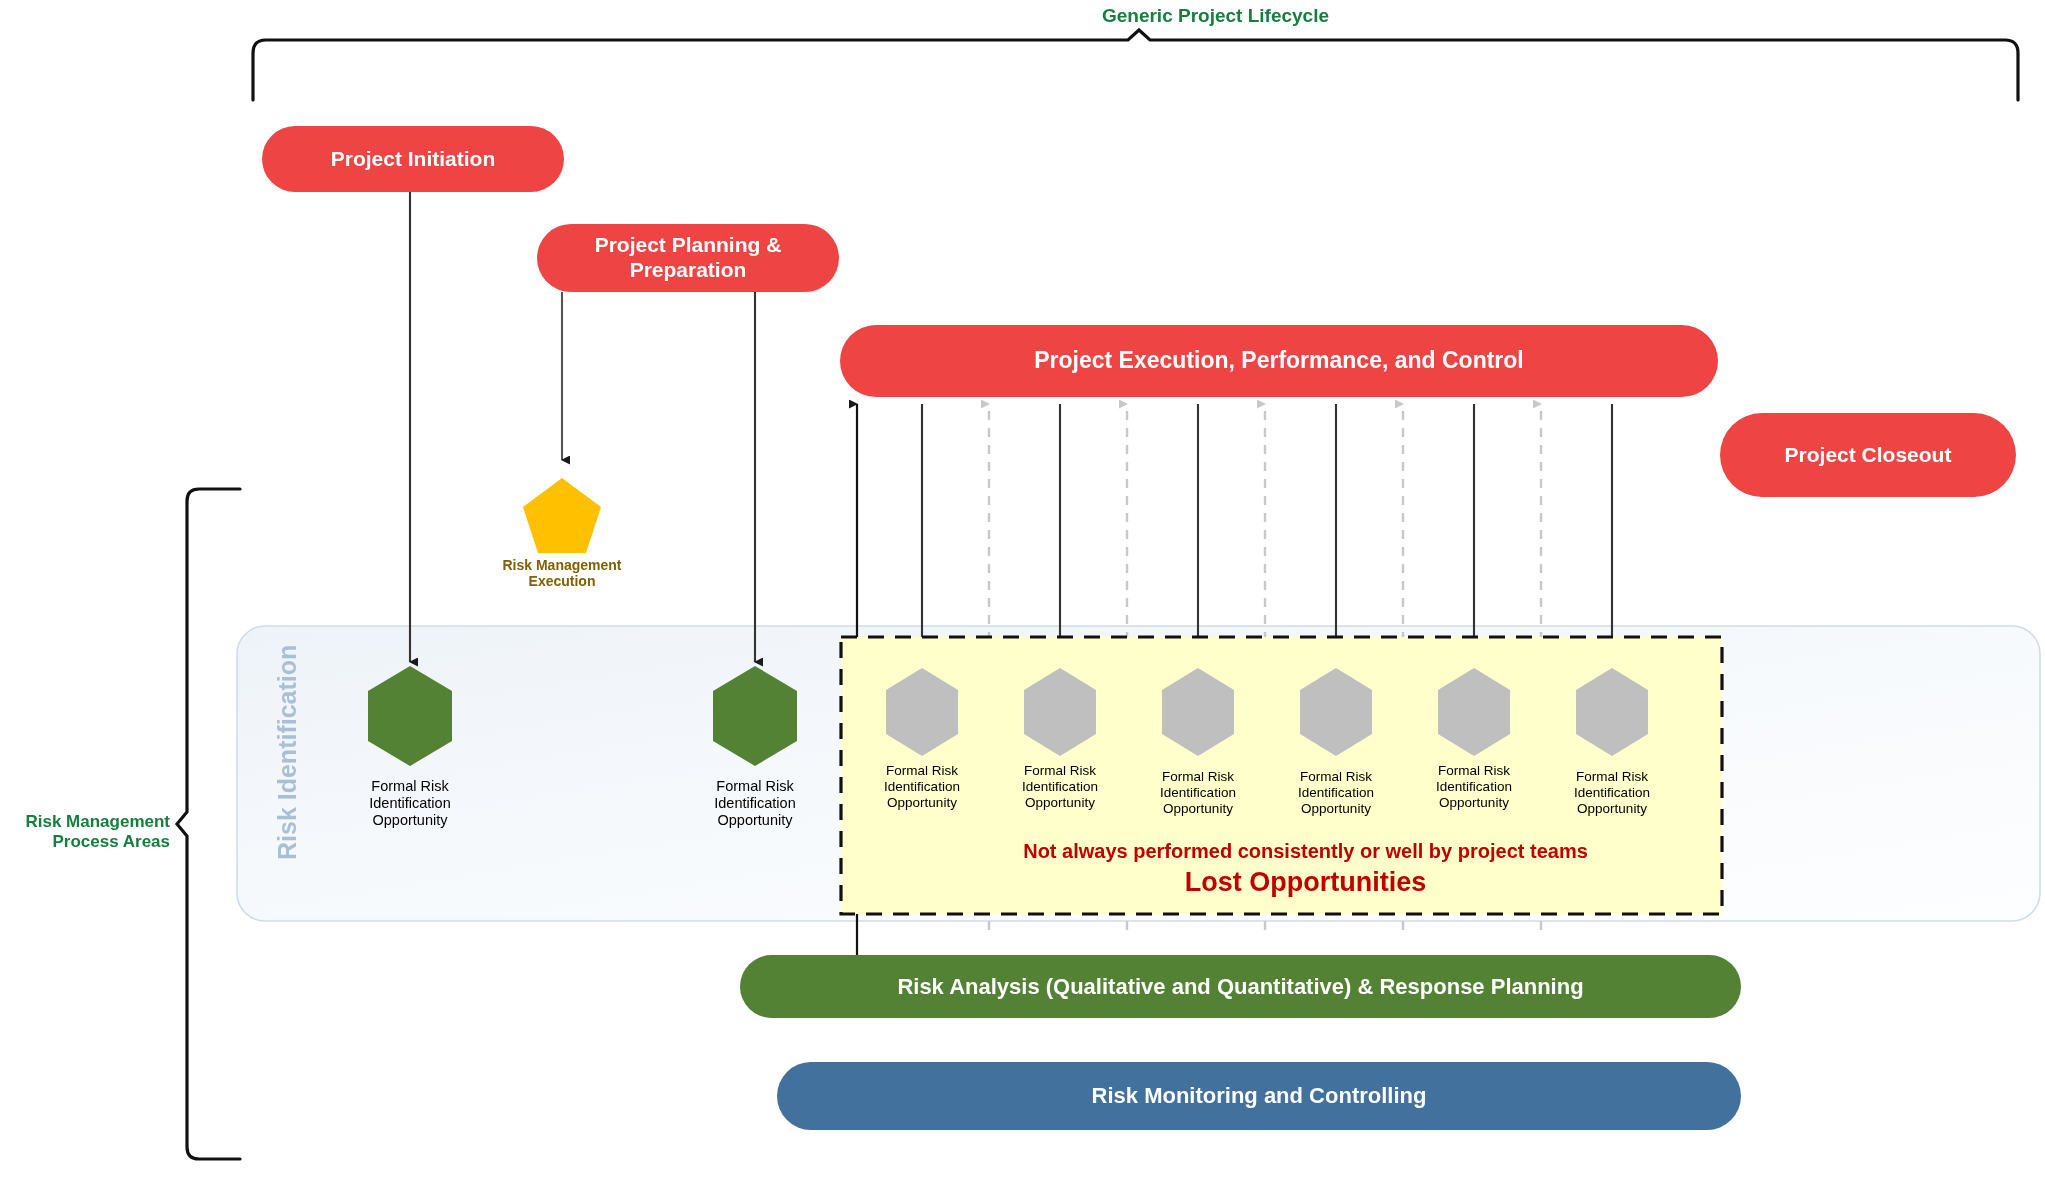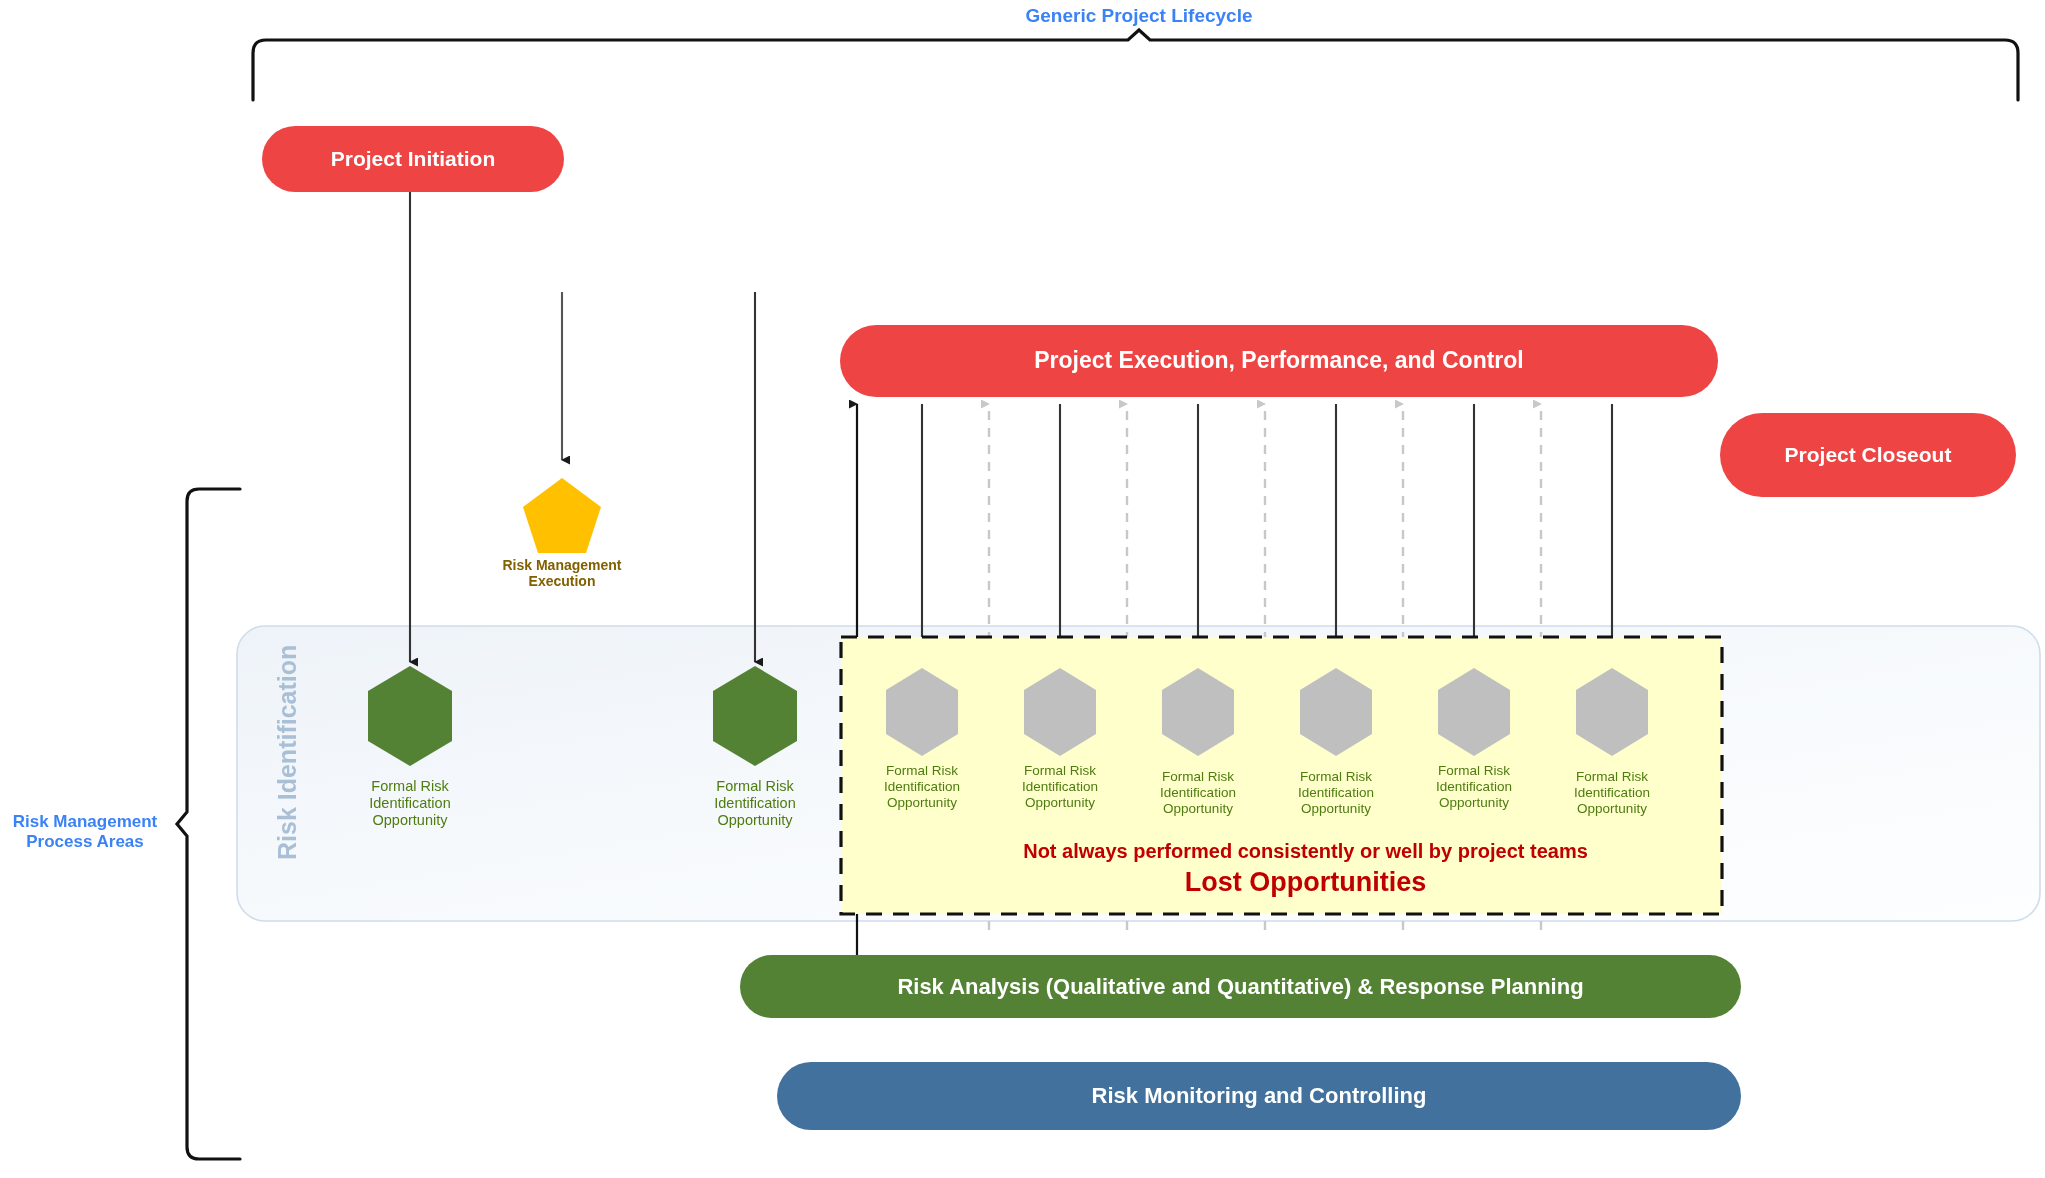--- a/index.html
+++ b/index.html
@@ -8,25 +8,25 @@
   #stage{position:relative;width:2045px;height:1178px;background:#fff;}
   svg#canvas{position:absolute;left:0;top:0;width:2045px;height:1178px;}
 
   .node{position:absolute;box-sizing:border-box;display:flex;
         align-items:center;justify-content:center;text-align:center;}
   .pill{border-radius:9999px;color:#ffffff;font-weight:bold;line-height:1.18;}
   .lifecycle{background:#ef4444;}
   .risk-analysis{background:#548235;border-radius:9999px;color:#fff;font-weight:bold;}
   .risk-monitor{background:#41719C;border-radius:9999px;color:#fff;font-weight:bold;}
 
-  .hexlabel{position:absolute;text-align:center;color:#4d7c0f;line-height:1.18;}
+  .hexlabel{position:absolute;text-align:center;color:#000000;line-height:1.18;}
   .rm-pent-label{position:absolute;text-align:center;color:#806000;
                  font-weight:bold;line-height:1.16;}
-  .bracket-label{position:absolute;font-weight:bold;color:#3b82f6;
-                 line-height:1.2;text-align:center;}
+  .bracket-label{position:absolute;font-weight:bold;color:#15803d;
+                 line-height:1.2;text-align:right;}
   .ri-vert{position:absolute;color:#A9BFD6;font-weight:bold;
            transform:rotate(-90deg);transform-origin:left top;white-space:nowrap;}
   .lost-line{position:absolute;width:100%;text-align:center;color:#C00000;
              font-weight:bold;padding-left:24px;}
 </style>
 </head>
 <body>
 
 <div id="stage">
 
@@ -110,20 +110,23 @@
     <span>Risk Management</span><br>
     <span>Process Areas</span>
   </div>
 
   <div class="ri-vert" style="left:273px;top:860px;font-size:25px;">Risk Identification</div>
 
   <div class="node pill lifecycle" style="left:262px;top:126px;width:302px;height:66px;font-size:21px;">
     <span>Project Initiation</span>
   </div>
 
+  <div class="node pill lifecycle" style="left:537px;top:224px;width:302px;height:68px;font-size:21px;padding:0 18px;">
+    <span>Project Planning &amp; Preparation</span>
+  </div>
 
   <div class="node pill lifecycle" style="left:840px;top:325px;width:878px;height:72px;font-size:23px;">
     <span>Project Execution, Performance, and Control</span>
   </div>
 
   <div class="node pill lifecycle" style="left:1720px;top:413px;width:296px;height:84px;font-size:21px;">
     <span>Project Closeout</span>
   </div>
 
   <div class="rm-pent-label" style="left:462px;top:557px;width:200px;font-size:14px;">

